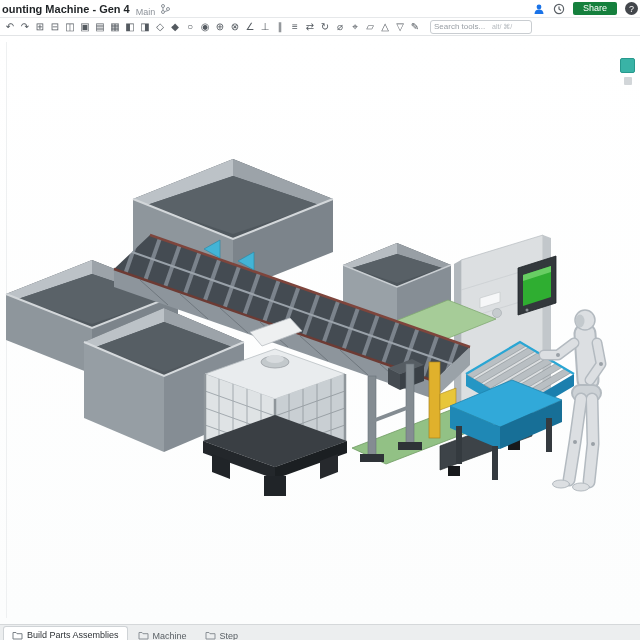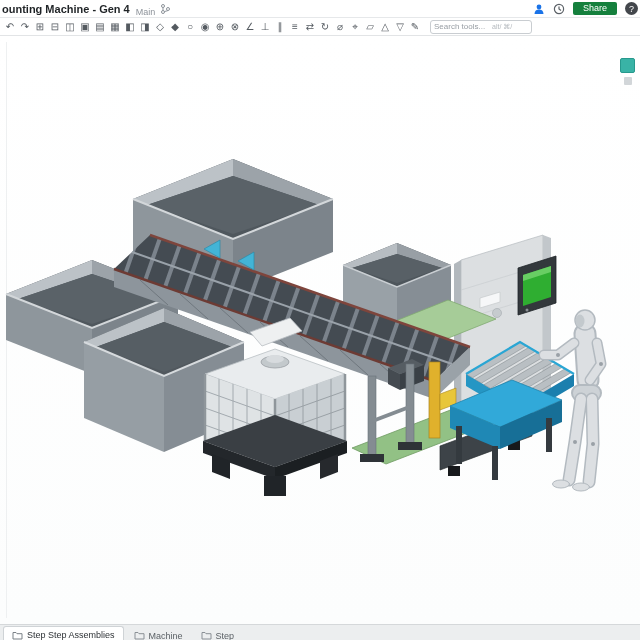--- a/index.html
+++ b/index.html
@@ -281,21 +281,21 @@
   <div class="nav-handle"></div>
 </div>
 
 <div class="footer">
   <div class="tab active">
     <span class="ic">
       <svg width="11" height="9" viewBox="0 0 11 9">
           <path d="M1,1.5 h3 l1,1.2 h5 v5.3 h-9 z" fill="none" stroke="#7b8187" stroke-width="1"></path>
         </svg>
     </span>
-    <span>Step Step Assemblies</span>
+    <span>Build Parts Assemblies</span>
   </div>
   <div class="tab">
     <span class="ic">
       <svg width="11" height="9" viewBox="0 0 11 9">
           <path d="M1,1.5 h3 l1,1.2 h5 v5.3 h-9 z" fill="none" stroke="#8a9096" stroke-width="1"></path>
         </svg>
     </span>
     <span>Machine</span>
   </div>
   <div class="tab">

